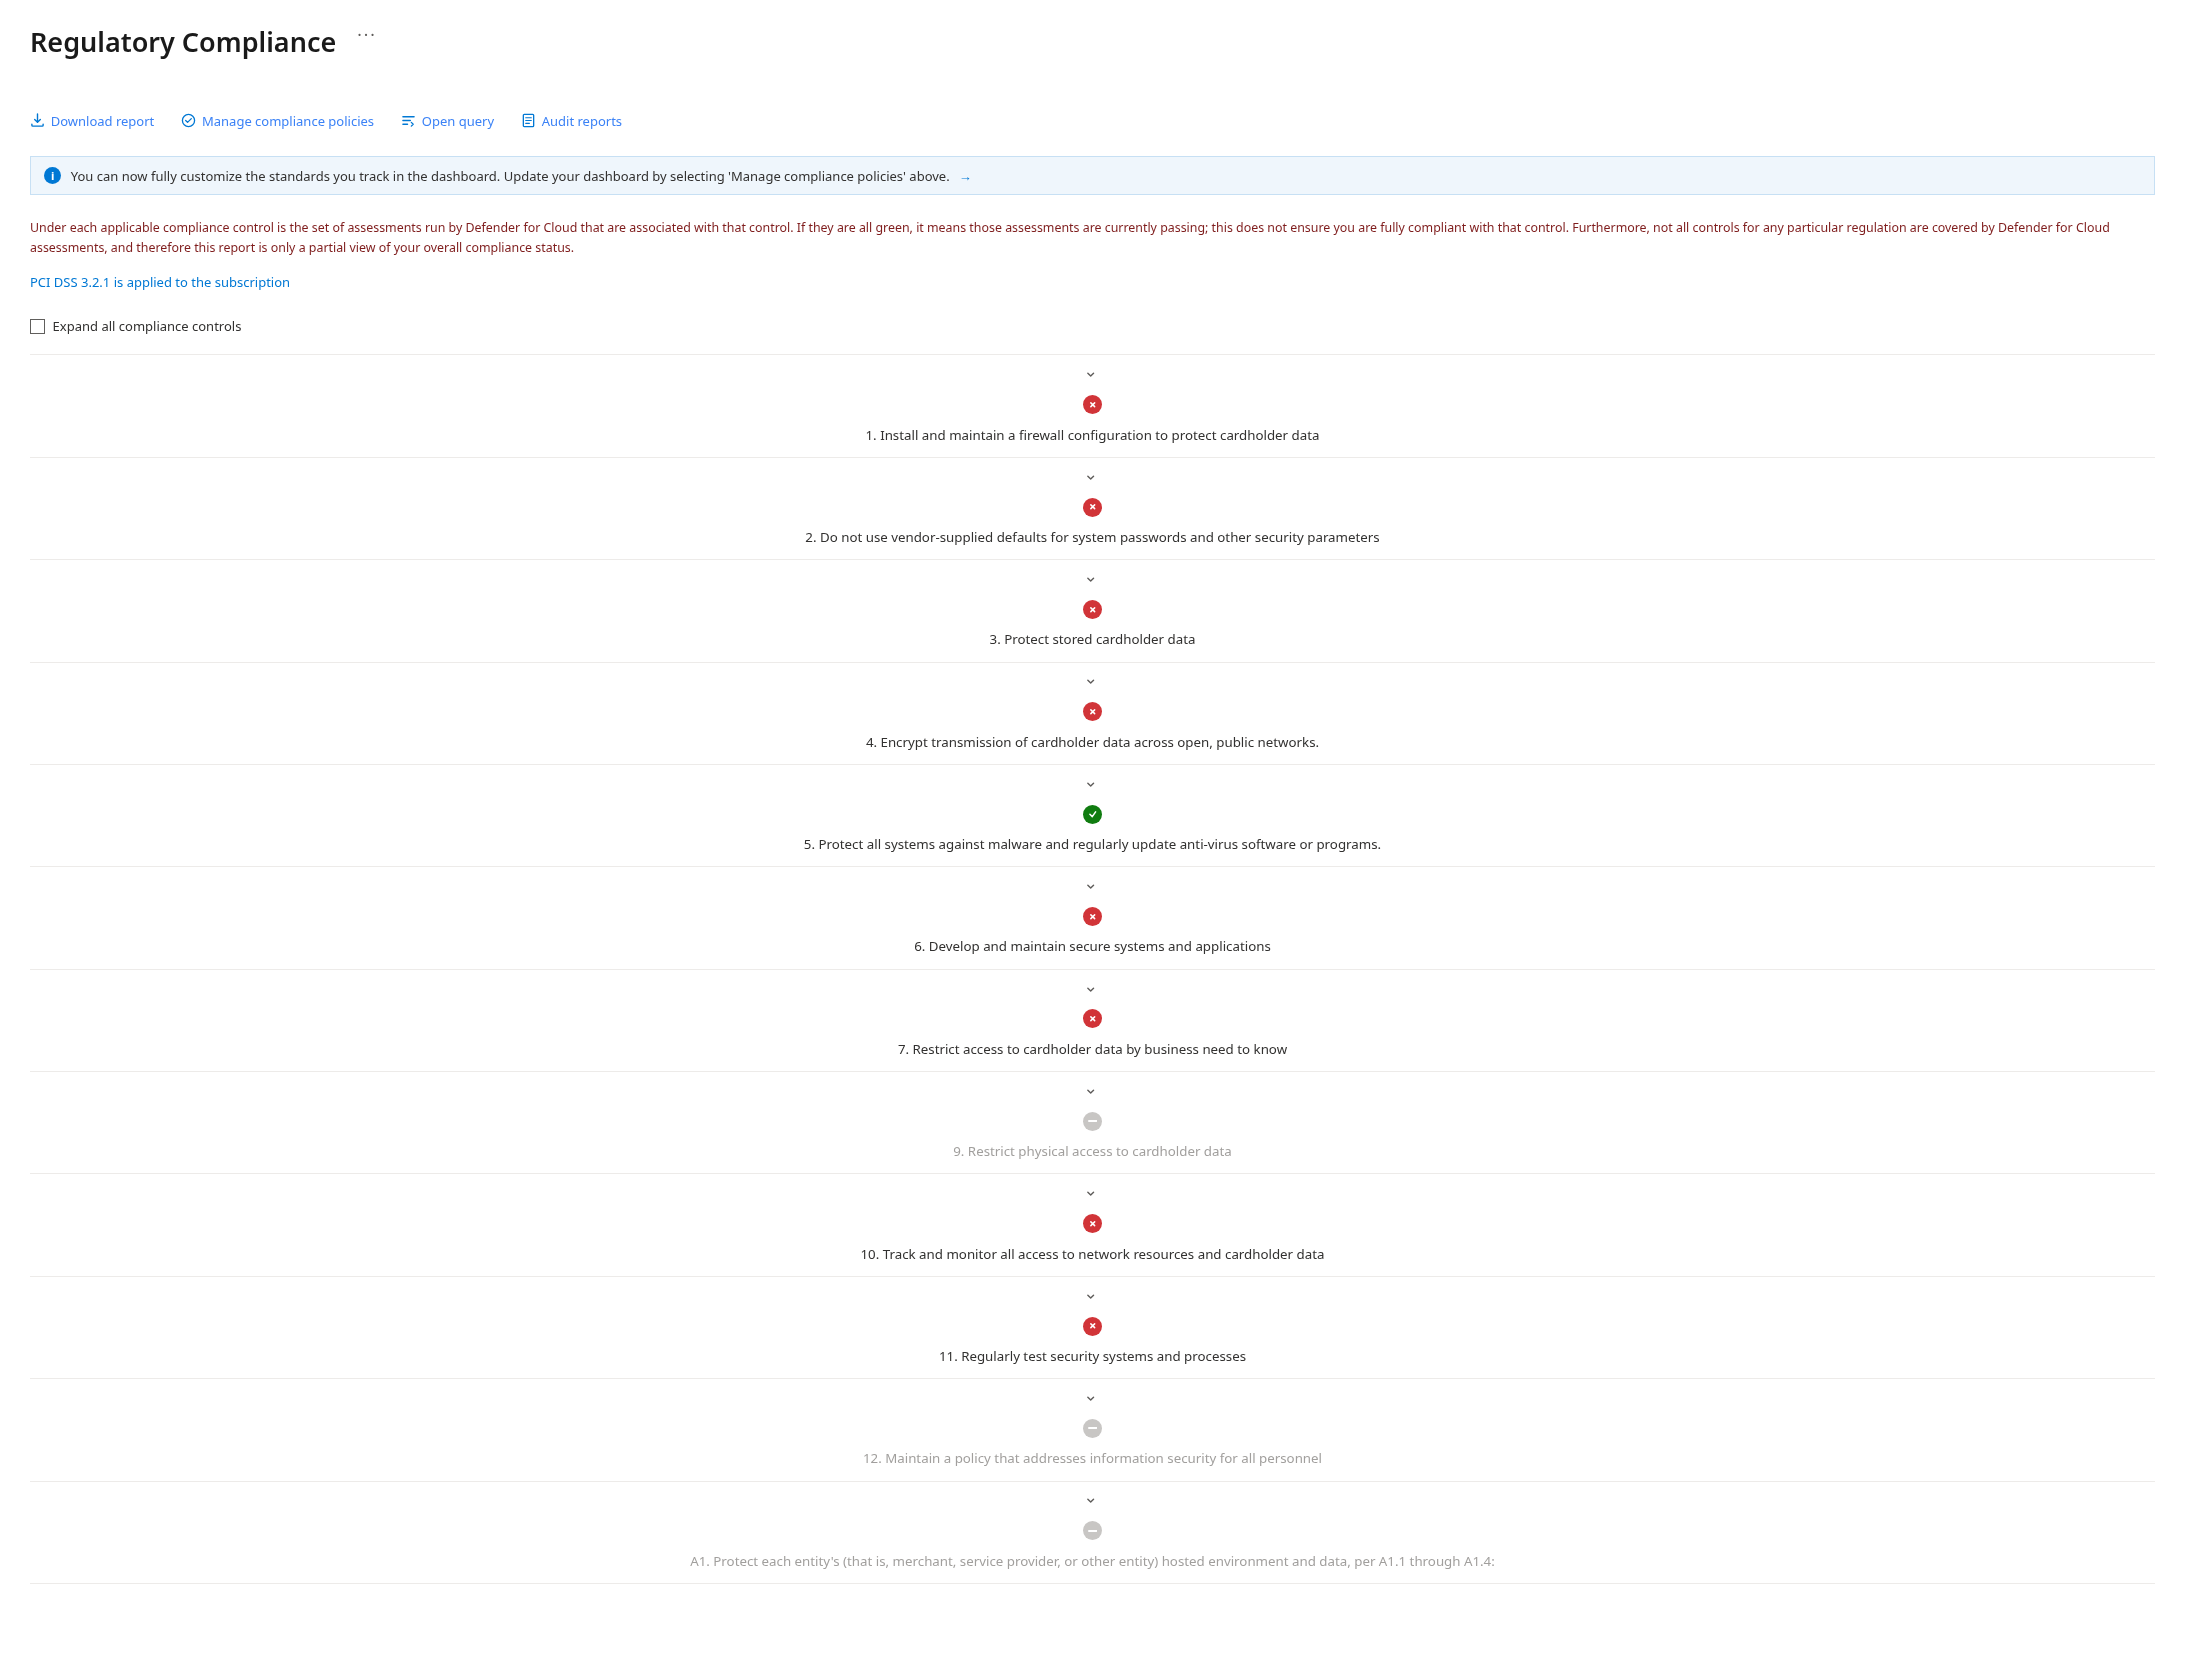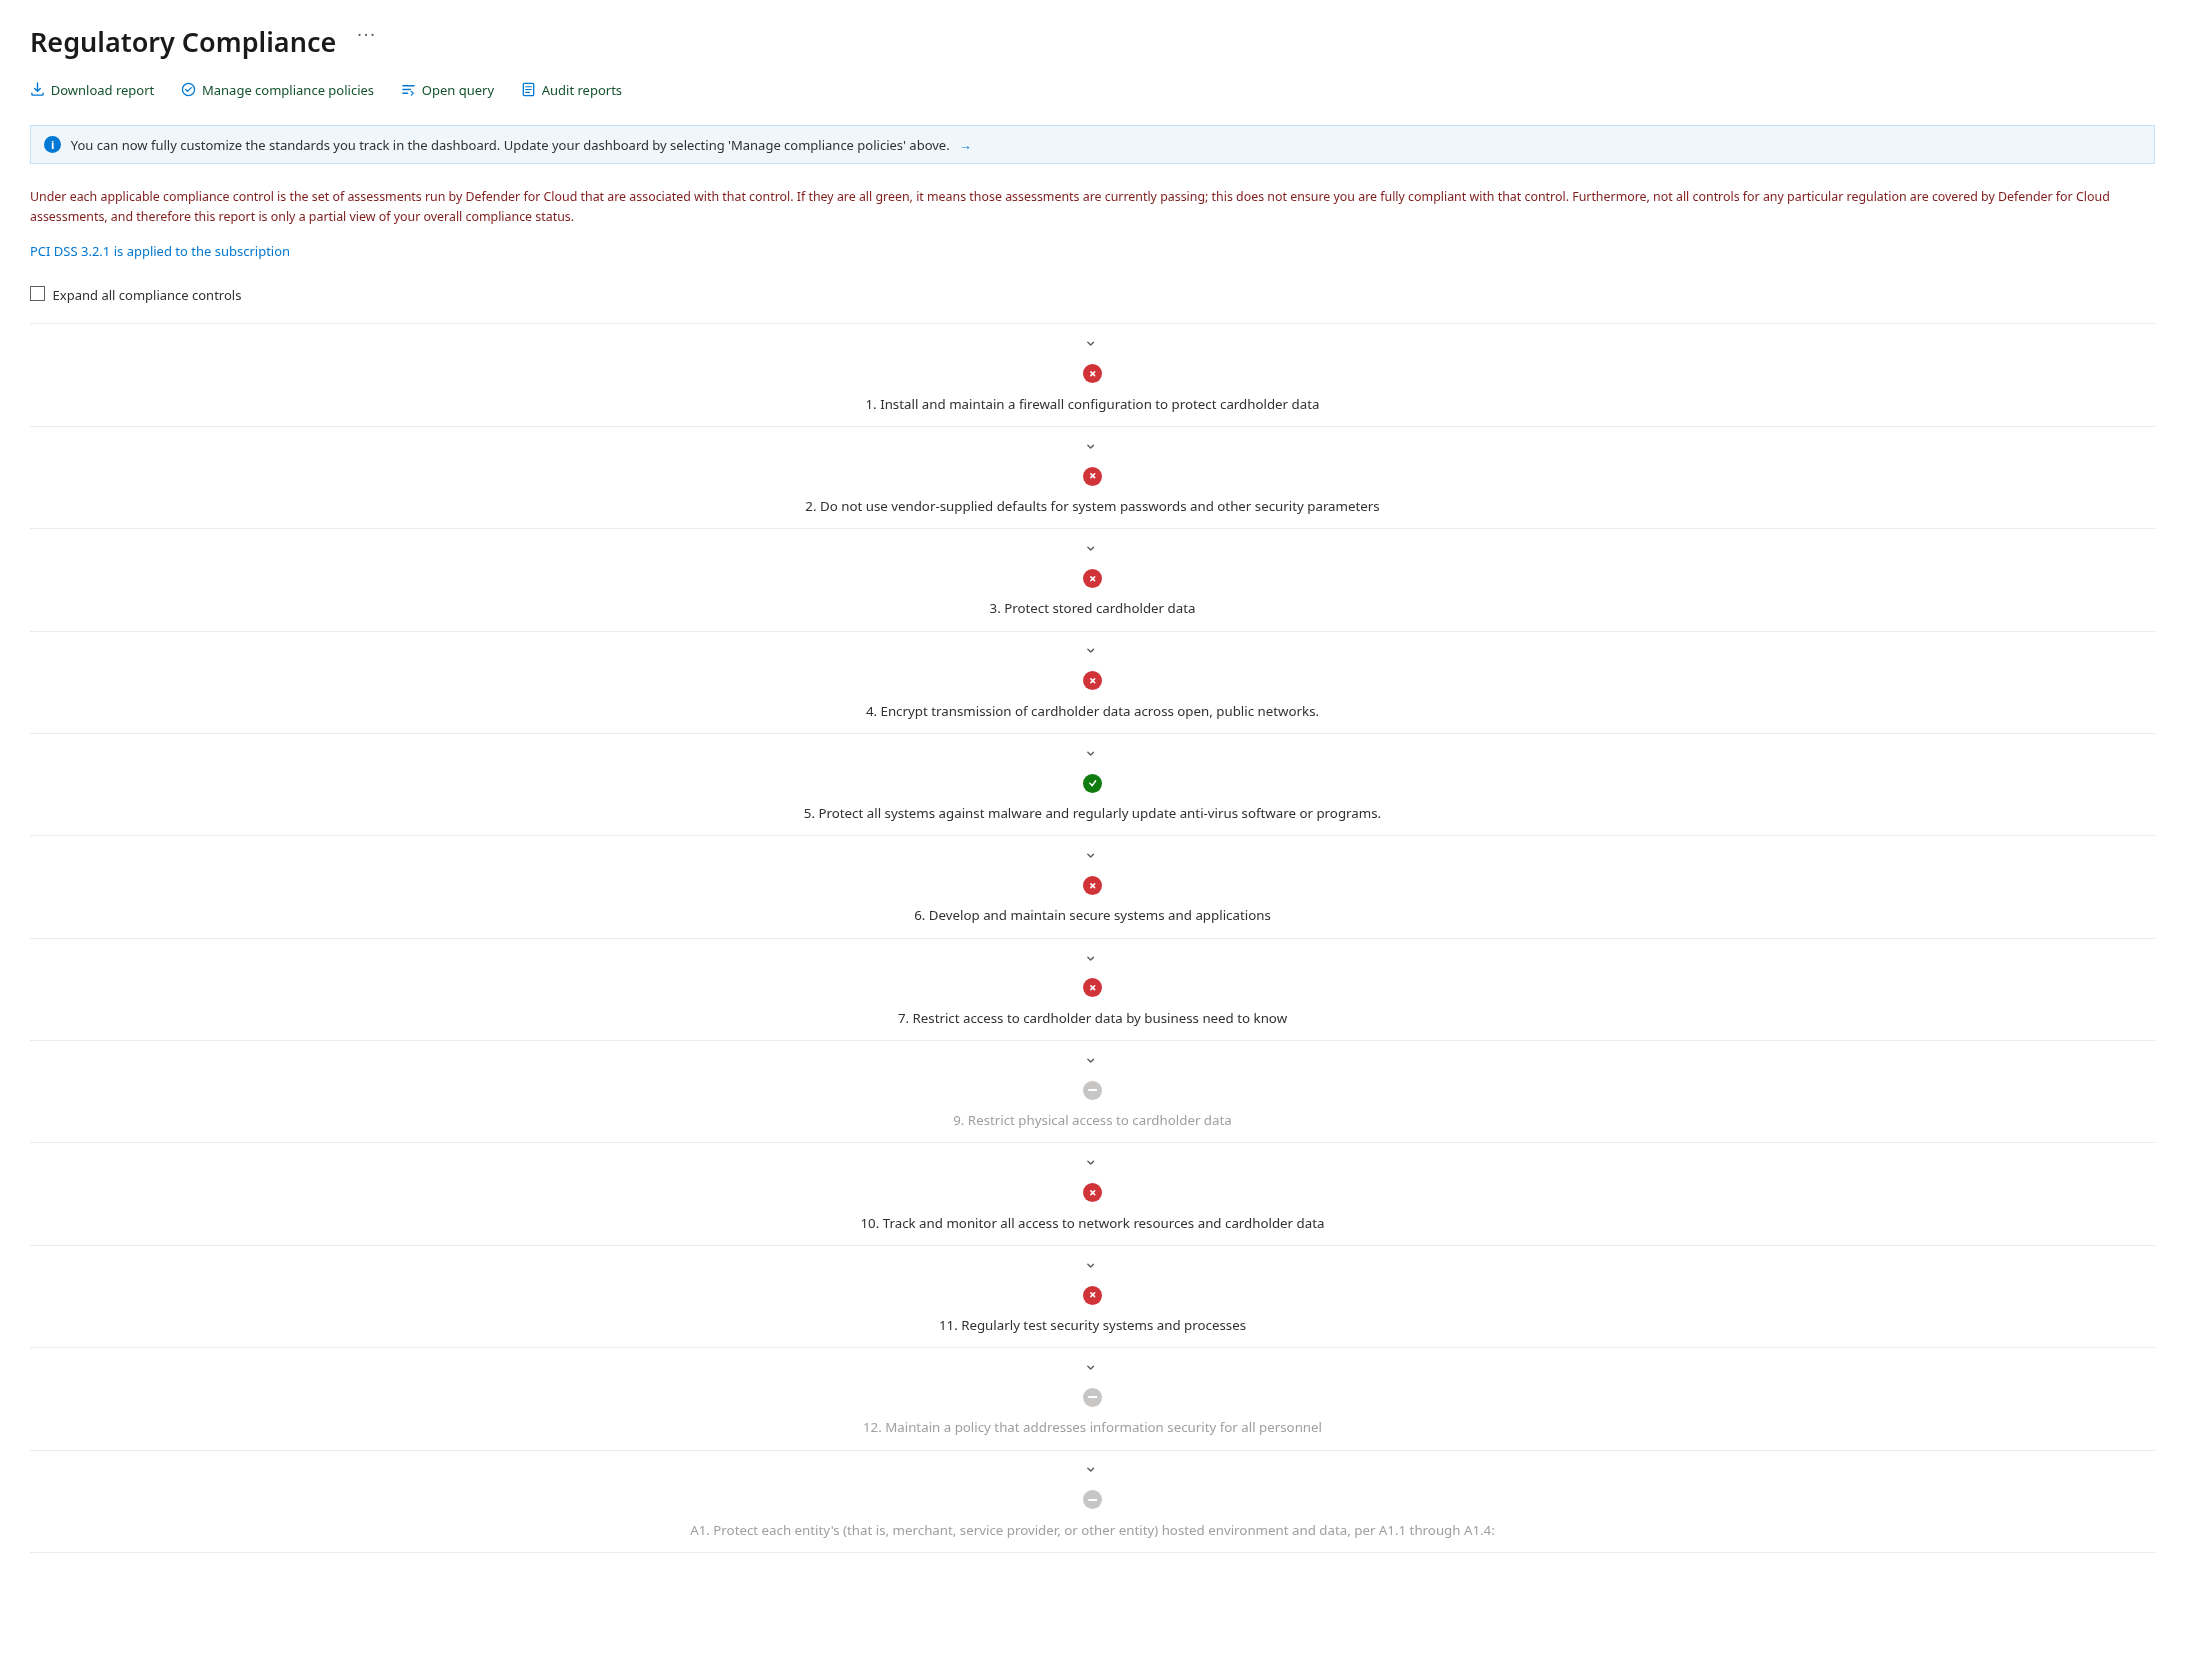--- a/index.html
+++ b/index.html
@@ -28,27 +28,28 @@
     .toolbar {
       display: flex;
       align-items: center;
       gap: 27px;
       margin-bottom: 15px;
       padding-bottom: 7.6px;
     }
     .toolbar-btn {
       display: flex;
       gap: 5.7px;
-      color: #14532d;
+      color: #3b82f6;
       background: none;
       border: none;
       cursor: pointer;
       font-size: 13px;
       font-family: inherit;
       padding: 3.8px 0;
+      margin-top: 31px;
     }
     .toolbar-icon {
       font-size: 15px;
       display: flex;
       align-items: center;
     }
     .info-banner {
       background: #eff6fc;
       border: 1px solid #c7e0f4;
       padding: 9.5px 13.3px;
@@ -85,20 +86,21 @@
     }
     .pci-link {
       color: #0078d4;
       text-decoration: none;
       font-size: 13px;
       margin-bottom: 19px;
       display: inline-block;
     }
     .expand-all-row {
       display: flex;
+      align-items: center;
       gap: 7.6px;
       margin-bottom: 19px;
       margin-top: 7.6px;
     }
     .expand-checkbox {
       width: 15px;
       height: 15px;
       border: 1.4px solid #605e5c;
       background: white;
       cursor: pointer;

